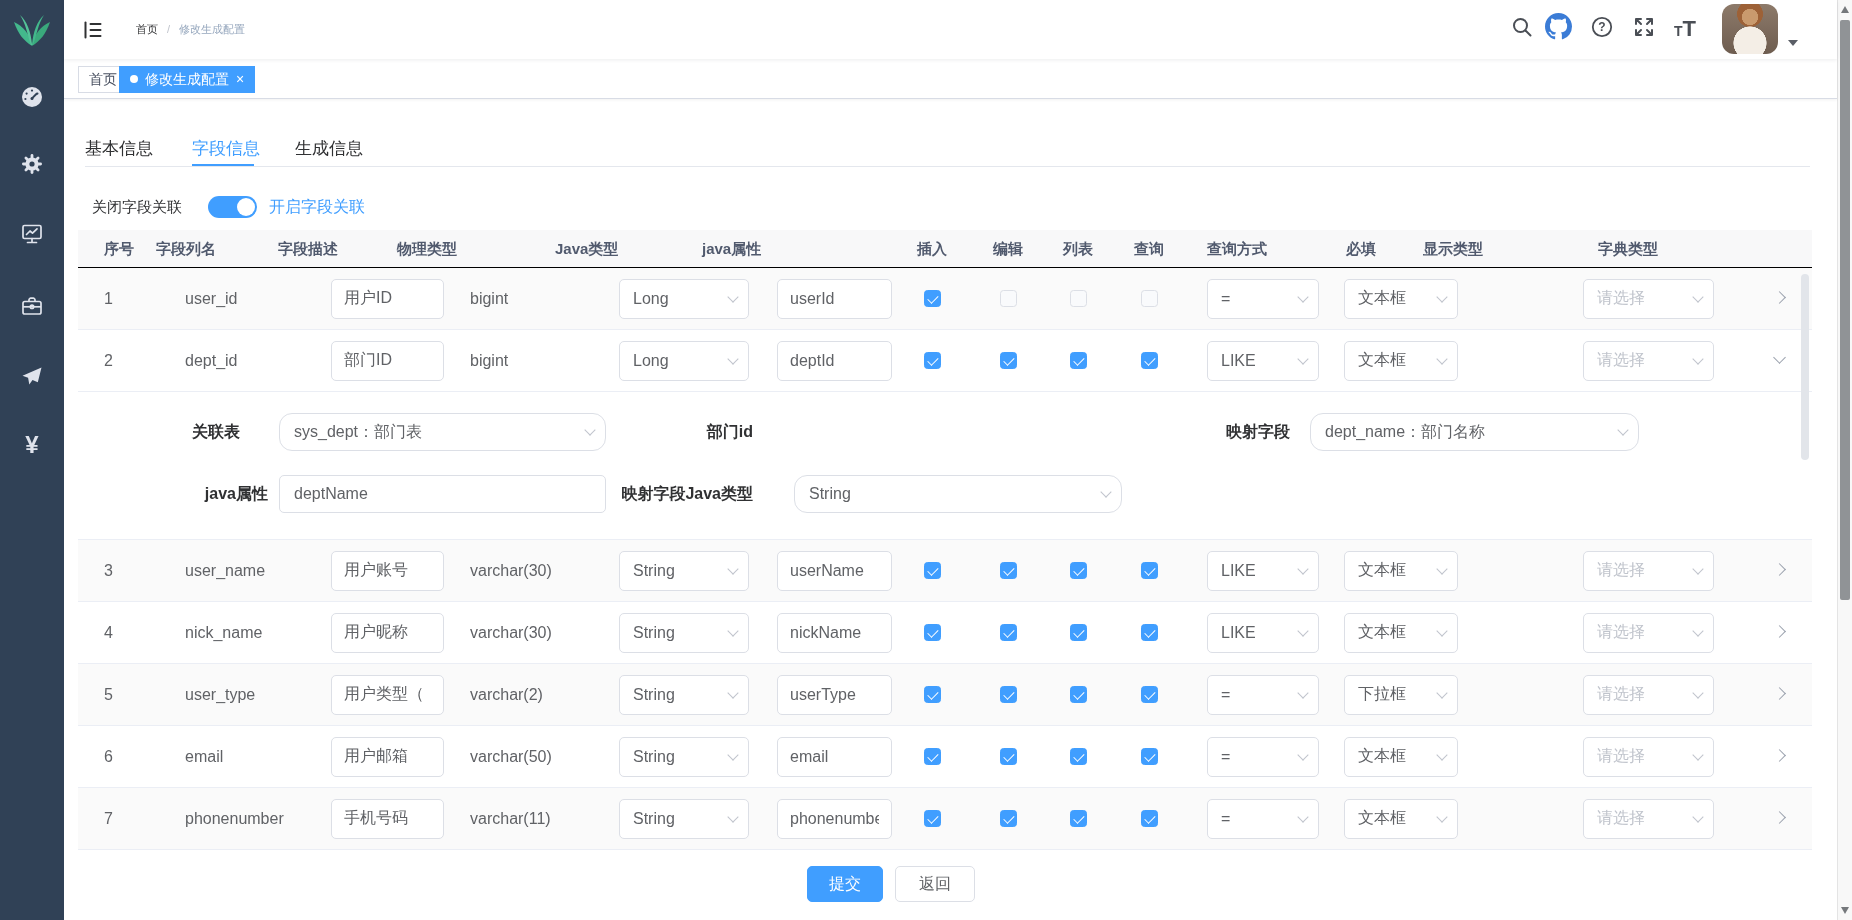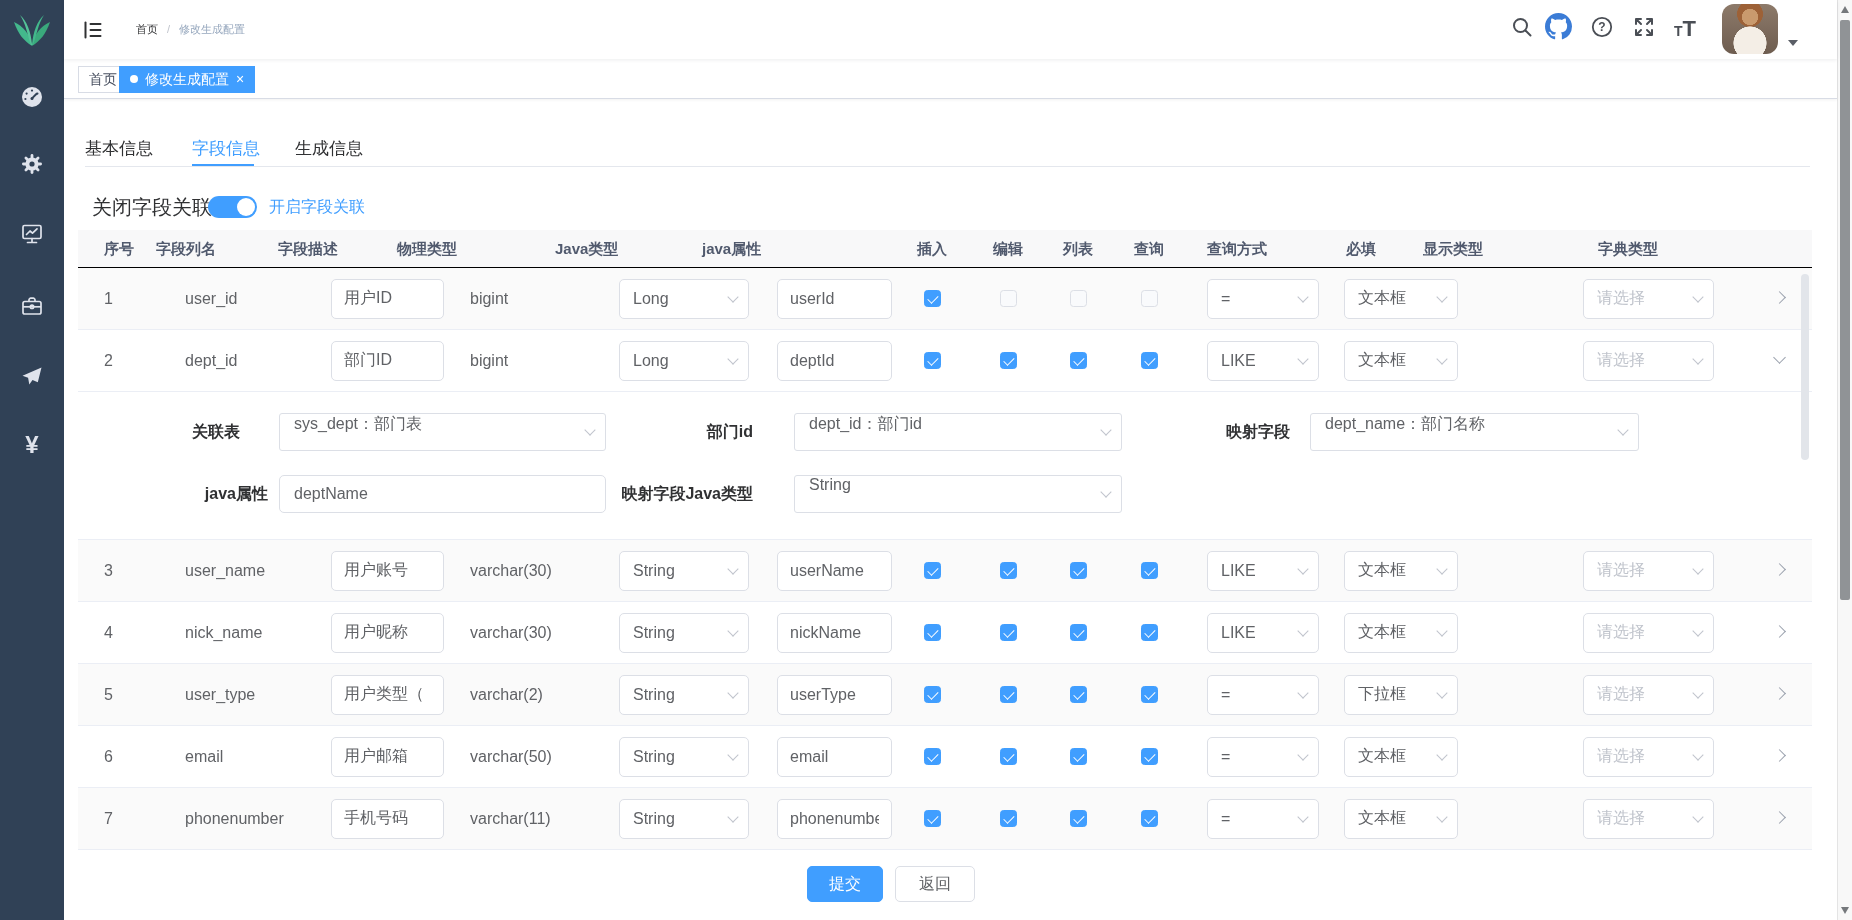--- a/index.html
+++ b/index.html
@@ -49,21 +49,21 @@
   .tag .close { margin-left:7px; font-style:normal; font-size:14px; cursor:pointer; }
 
   
   #content { position:absolute; left:64px; top:99px; width:1773px; height:821px; background:#fff; }
 
   .tab { position:absolute; top:38px; font-size:17px; color:#303133; cursor:pointer; white-space:nowrap; }
   .tab.active { color:#409eff; }
   #tab-underline { position:absolute; left:128px; top:65px; width:62px; height:2px; background:#409eff; }
   #tabs-divider { position:absolute; left:21px; top:67px; width:1725px; height:1px; background:#e4e7ed; }
 
-  #toggle-label-off { position:absolute; left:28px; top:97px; font-size:20px; line-height:22px; color:#303133; }
+  #toggle-label-off { position:absolute; left:28px; top:97px; font-size:15px; line-height:22px; color:#303133; }
   #rel-switch { position:absolute; left:144px; top:97px; width:49px; height:22px; border-radius:11px;
     background:#409eff; cursor:pointer; }
   #rel-switch .knob { position:absolute; right:2px; top:2px; width:18px; height:18px; border-radius:50%; background:#fff; }
   #toggle-label-on { position:absolute; left:205px; top:97px; font-size:16px; line-height:22px; color:#409eff; cursor:pointer; }
 
   
   #gen-table { position:absolute; left:14px; top:131px; width:1734px; font-size:16px; }
   #thead { position:relative; height:38px; background:#f8f8f9; border-bottom:1px solid #000000; }
   .th { position:absolute; top:50%; transform:translateY(-50%); font-size:15px; font-weight:700; color:#515a6e; white-space:nowrap; }
   .h-seq{left:26px} .h-name{left:78px} .h-desc{left:200px} .h-phys{left:319px} .h-jtype{left:477px} .h-jprop{left:624px}
@@ -98,22 +98,22 @@
   .c-ins{left:846px} .c-edit{left:922px} .c-list{left:992px} .c-query{left:1063px} .c-req{left:1275px}
 
   .chev { position:absolute; left:1697px; top:50%; width:9px; height:9px; margin-top:-6px; cursor:pointer;
     border-right:1.7px solid #99a0ac; border-bottom:1.7px solid #99a0ac; transform:rotate(-45deg); }
   .chev.down { transform:rotate(45deg); margin-top:-8px; }
 
   
   #expand-panel { position:relative; height:148px; background:#fff; border-bottom:1px solid #ebeef5; }
   .plabel { position:absolute; height:38px; line-height:38px; font-size:16px; font-weight:700; color:#303133;
     text-align:right; white-space:nowrap; }
-  .psel { position:absolute; height:38px; border:1px solid #dcdfe6; border-radius:3px; background:#fff;
-    color:#606266; display:flex; align-items:flex-start; padding:0 30px 0 14px; cursor:pointer; }
+  .psel { position:absolute; height:38px; border:1px solid #dcdfe6; border-radius:13px; background:#fff;
+    color:#606266; display:flex; align-items:center; padding:0 30px 0 14px; cursor:pointer; }
   .pinp { position:absolute; height:38px; border:1px solid #dcdfe6; border-radius:5px; background:#fff;
     color:#606266; font:16px "Liberation Sans","DejaVu Sans",sans-serif; padding:0 14px; outline:none; }
   .pl1{left:70px;width:92px;top:21px}  .ps1{left:201px;top:21px;width:327px}
   .pl2{left:555px;width:120px;top:21px} .ps2{left:716px;top:21px;width:328px}
   .pl3{left:1092px;width:120px;top:21px} .ps3{left:1232px;top:21px;width:329px}
   .pl4{left:70px;width:120px;top:83px}  .pi4{left:201px;top:83px;width:327px}
   .pl5{left:495px;width:180px;top:83px} .ps5{left:716px;top:83px;width:328px}
 
   #inner-scroll { position:absolute; right:3px; top:44px; width:8px; height:186px; background:#e2e5ea; border-radius:4px; }
 
@@ -325,24 +325,20 @@
             </div>
             <span class="chev down"></span>
           </div>
           <div id="expand-panel">
           <span class="plabel pl1">关联表</span>
           <div class="psel ps1">
               <span class="sel-v">sys_dept：部门表</span>
               <i class="arr"></i>
             </div>
           <span class="plabel pl2">部门id</span>
-          <div class="psel ps2">
-              <span class="sel-v">dept_id：部门id</span>
-              <i class="arr"></i>
-            </div>
           <span class="plabel pl3">映射字段</span>
           <div class="psel ps3">
               <span class="sel-v">dept_name：部门名称</span>
               <i class="arr"></i>
             </div>
           <span class="plabel pl4">java属性</span>
           <input class="pinp pi4" value="deptName" style="">
           <span class="plabel pl5">映射字段Java类型</span>
           <div class="psel ps5">
               <span class="sel-v">String</span>

